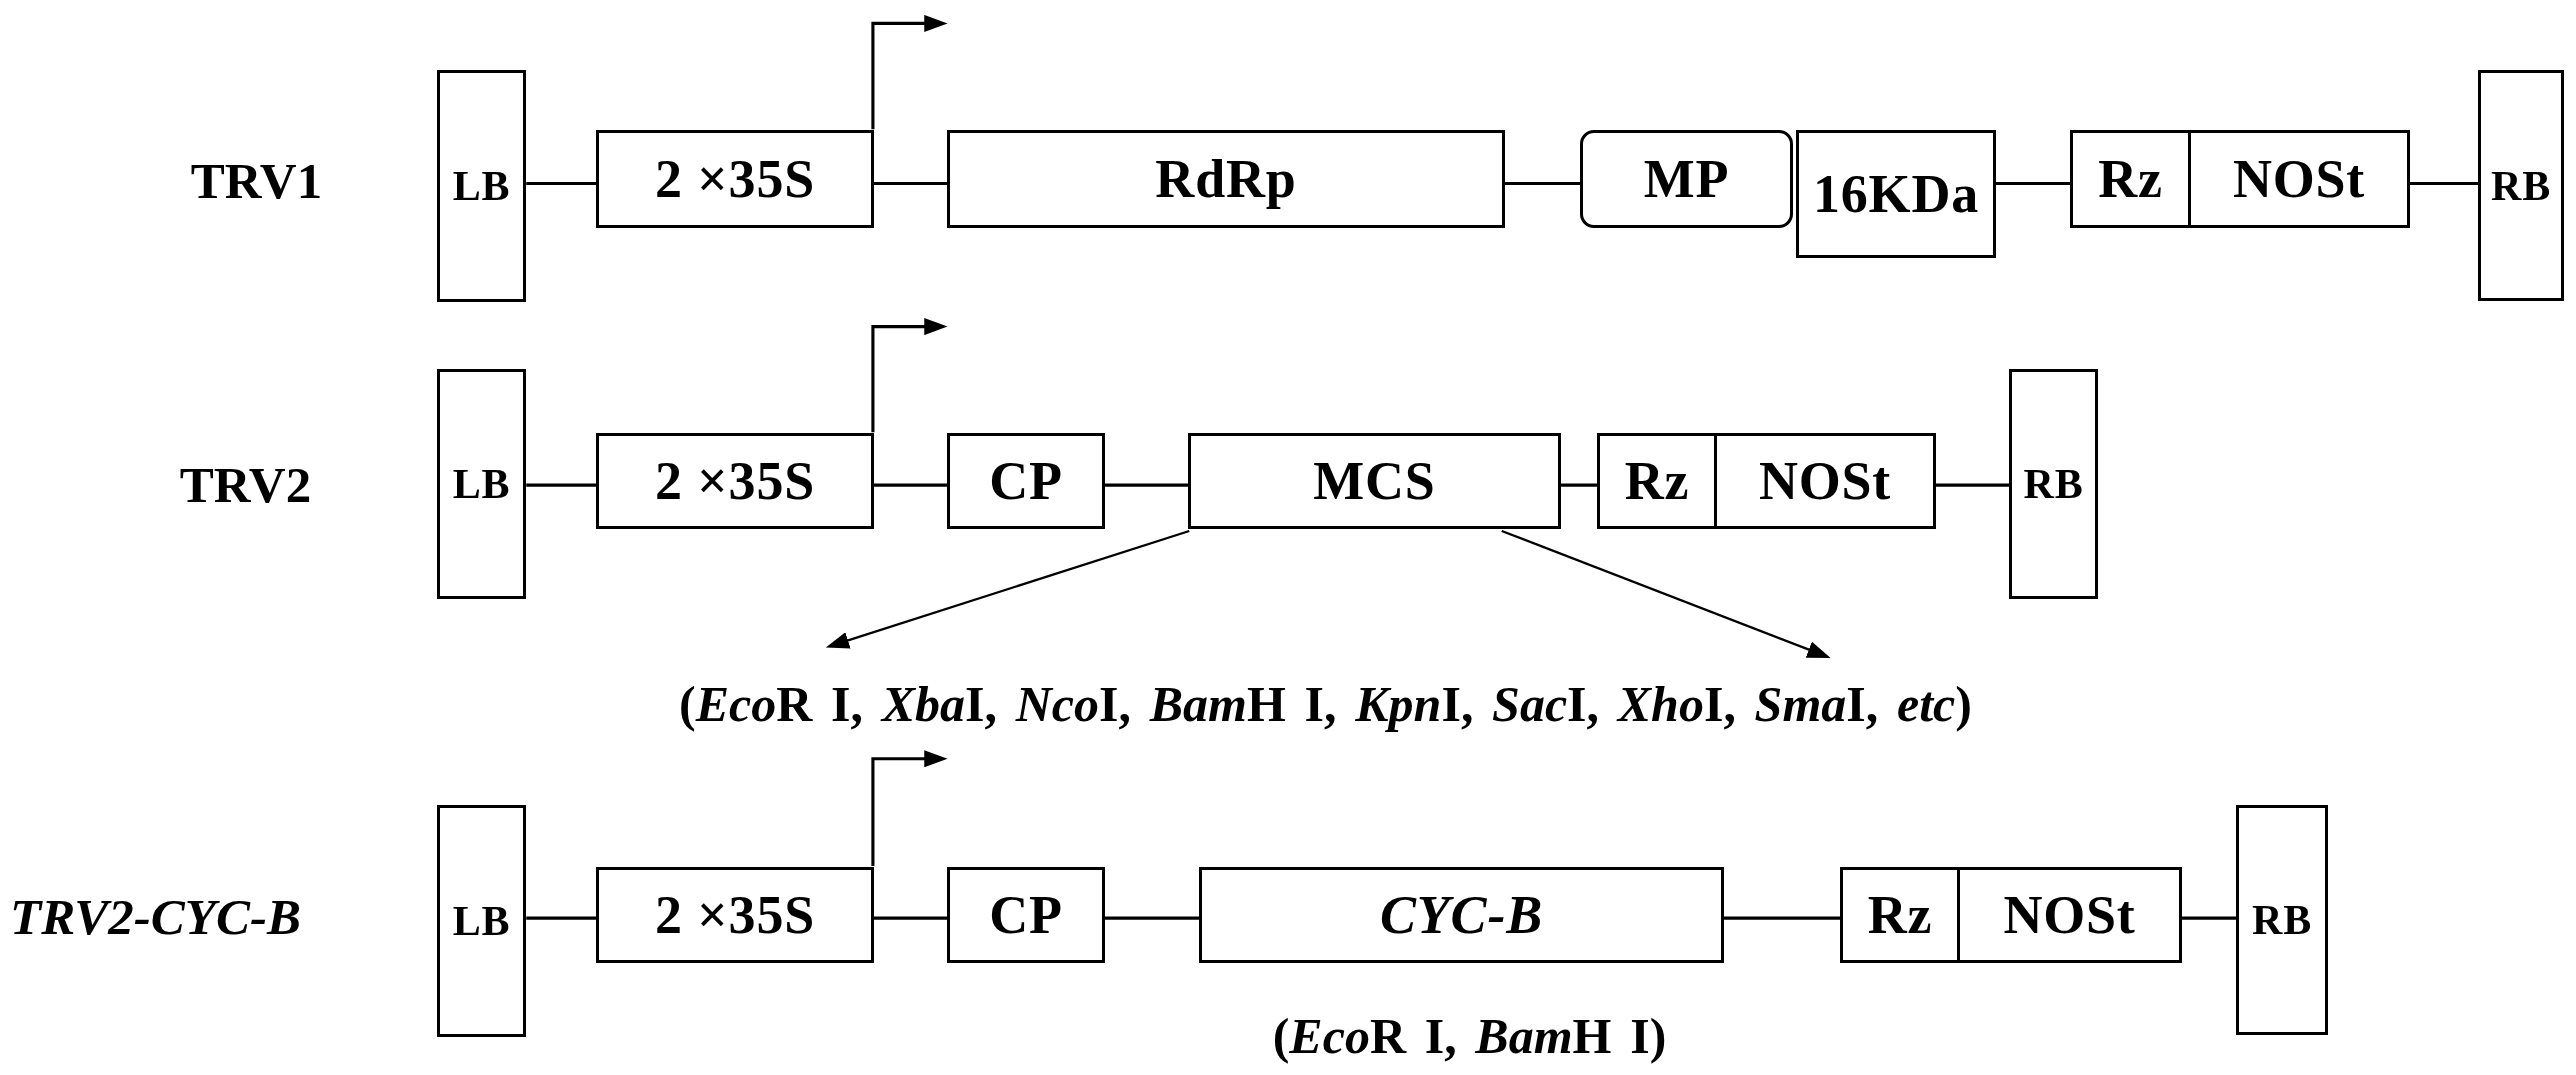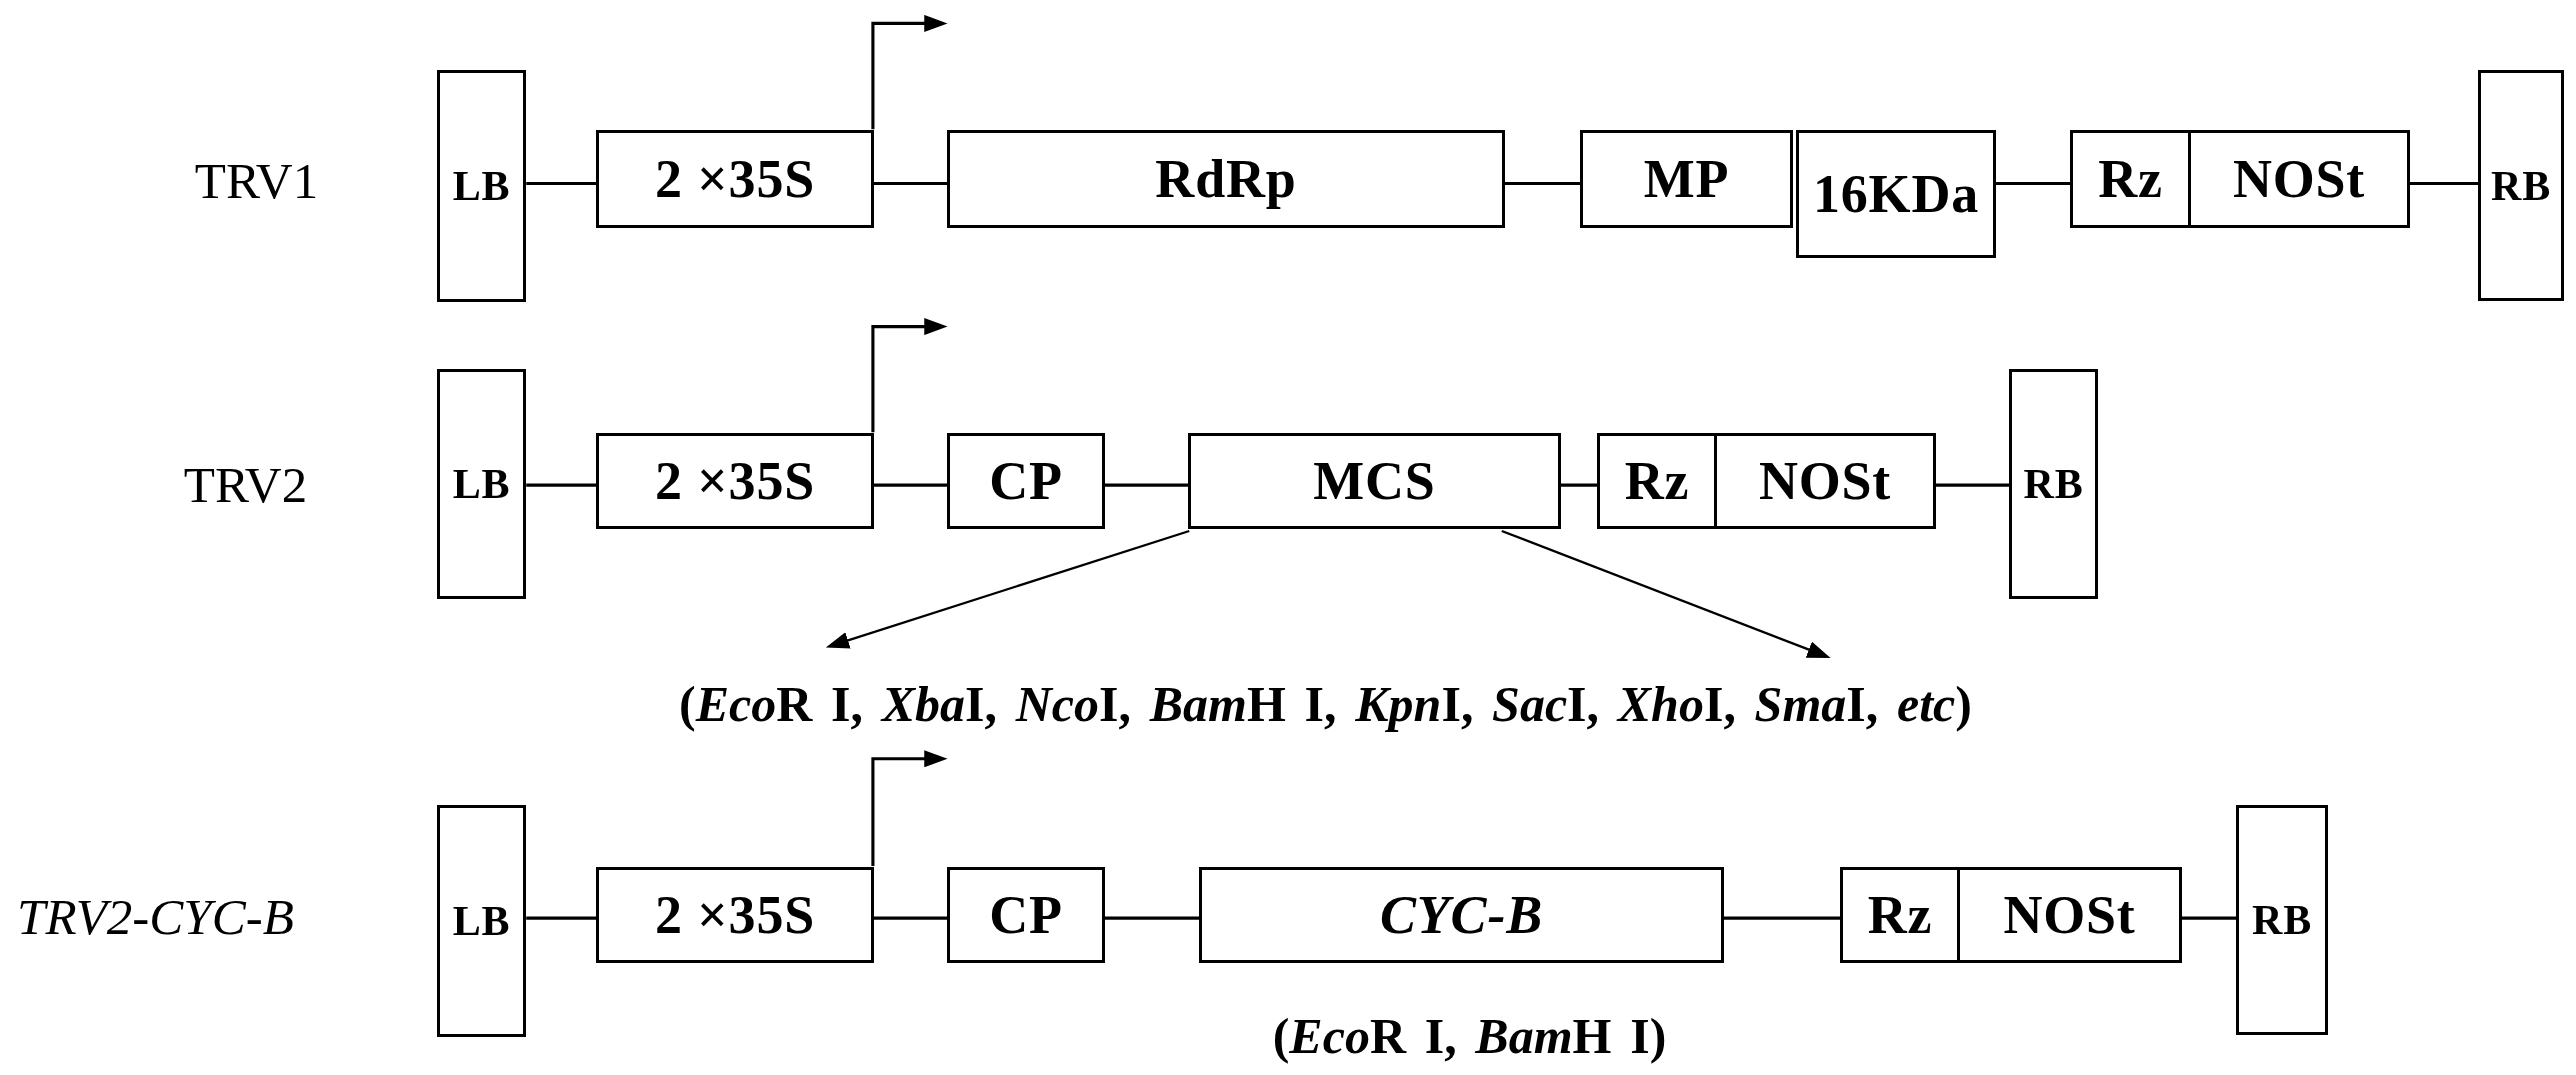--- a/index.html
+++ b/index.html
@@ -24,21 +24,21 @@
     font-size: 54px;
     font-weight: bold;
     letter-spacing: 0.8px;
     white-space: nowrap;
   }
   .bx.tall { font-size: 42px; }
   .bx.italic { font-style: italic; }
   .rowlabel {
     position: absolute;
     font-size: 51px;
-    font-weight: normal;
+    font-weight: bold;
     text-align: center;
     white-space: nowrap;
   }
   .rowlabel.italic { font-style: italic; }
   .note {
     position: absolute;
     font-size: 50px;
     font-weight: bold;
     text-align: center;
     white-space: nowrap;
@@ -88,21 +88,21 @@
 
     <path d="M1530 683 L1090 824" stroke="#000000" stroke-width="3" fill="none" marker-end="url(#ah)"></path>
     <path d="M1932 683 L2328 836" stroke="#000000" stroke-width="3" fill="none" marker-end="url(#ah)"></path>
   </svg>
 
   <div class="rowlabel" style="left:101px; top:152px; width:311px;">TRV1</div>
 
   <div class="bx tall" style="left:437px; top:70px; width:89px; height:232px;">LB</div>
   <div class="bx" style="left:596px; top:130px; width:278px; height:98px;">2 ×35S</div>
   <div class="bx" style="left:947px; top:130px; width:558px; height:98px;">RdRp</div>
-  <div class="bx" style="left:1580px; top:130px; width:213px; height:98px;">MP</div>
+  <div class="bx" style="left:1580px; top:130px; width:213px; height:98px;border-radius:14px;">MP</div>
   <div class="bx" style="left:1796px; top:130px; width:200px; height:128px;">16KDa</div>
   <div class="bx" style="left:2070px; top:130px; width:121px; height:98px;">Rz</div>
   <div class="bx" style="left:2188px; top:130px; width:222px; height:98px;">NOSt</div>
   <div class="bx tall" style="left:2478px; top:70px; width:86px; height:231px;">RB</div>
 
   <div class="rowlabel" style="left:90px; top:456px; width:311px;">TRV2</div>
 
   <div class="bx tall" style="left:437px; top:369px; width:89px; height:230px;">LB</div>
   <div class="bx" style="left:596px; top:433px; width:278px; height:96px;">2 ×35S</div>
   <div class="bx" style="left:947px; top:433px; width:158px; height:96px;">CP</div>

